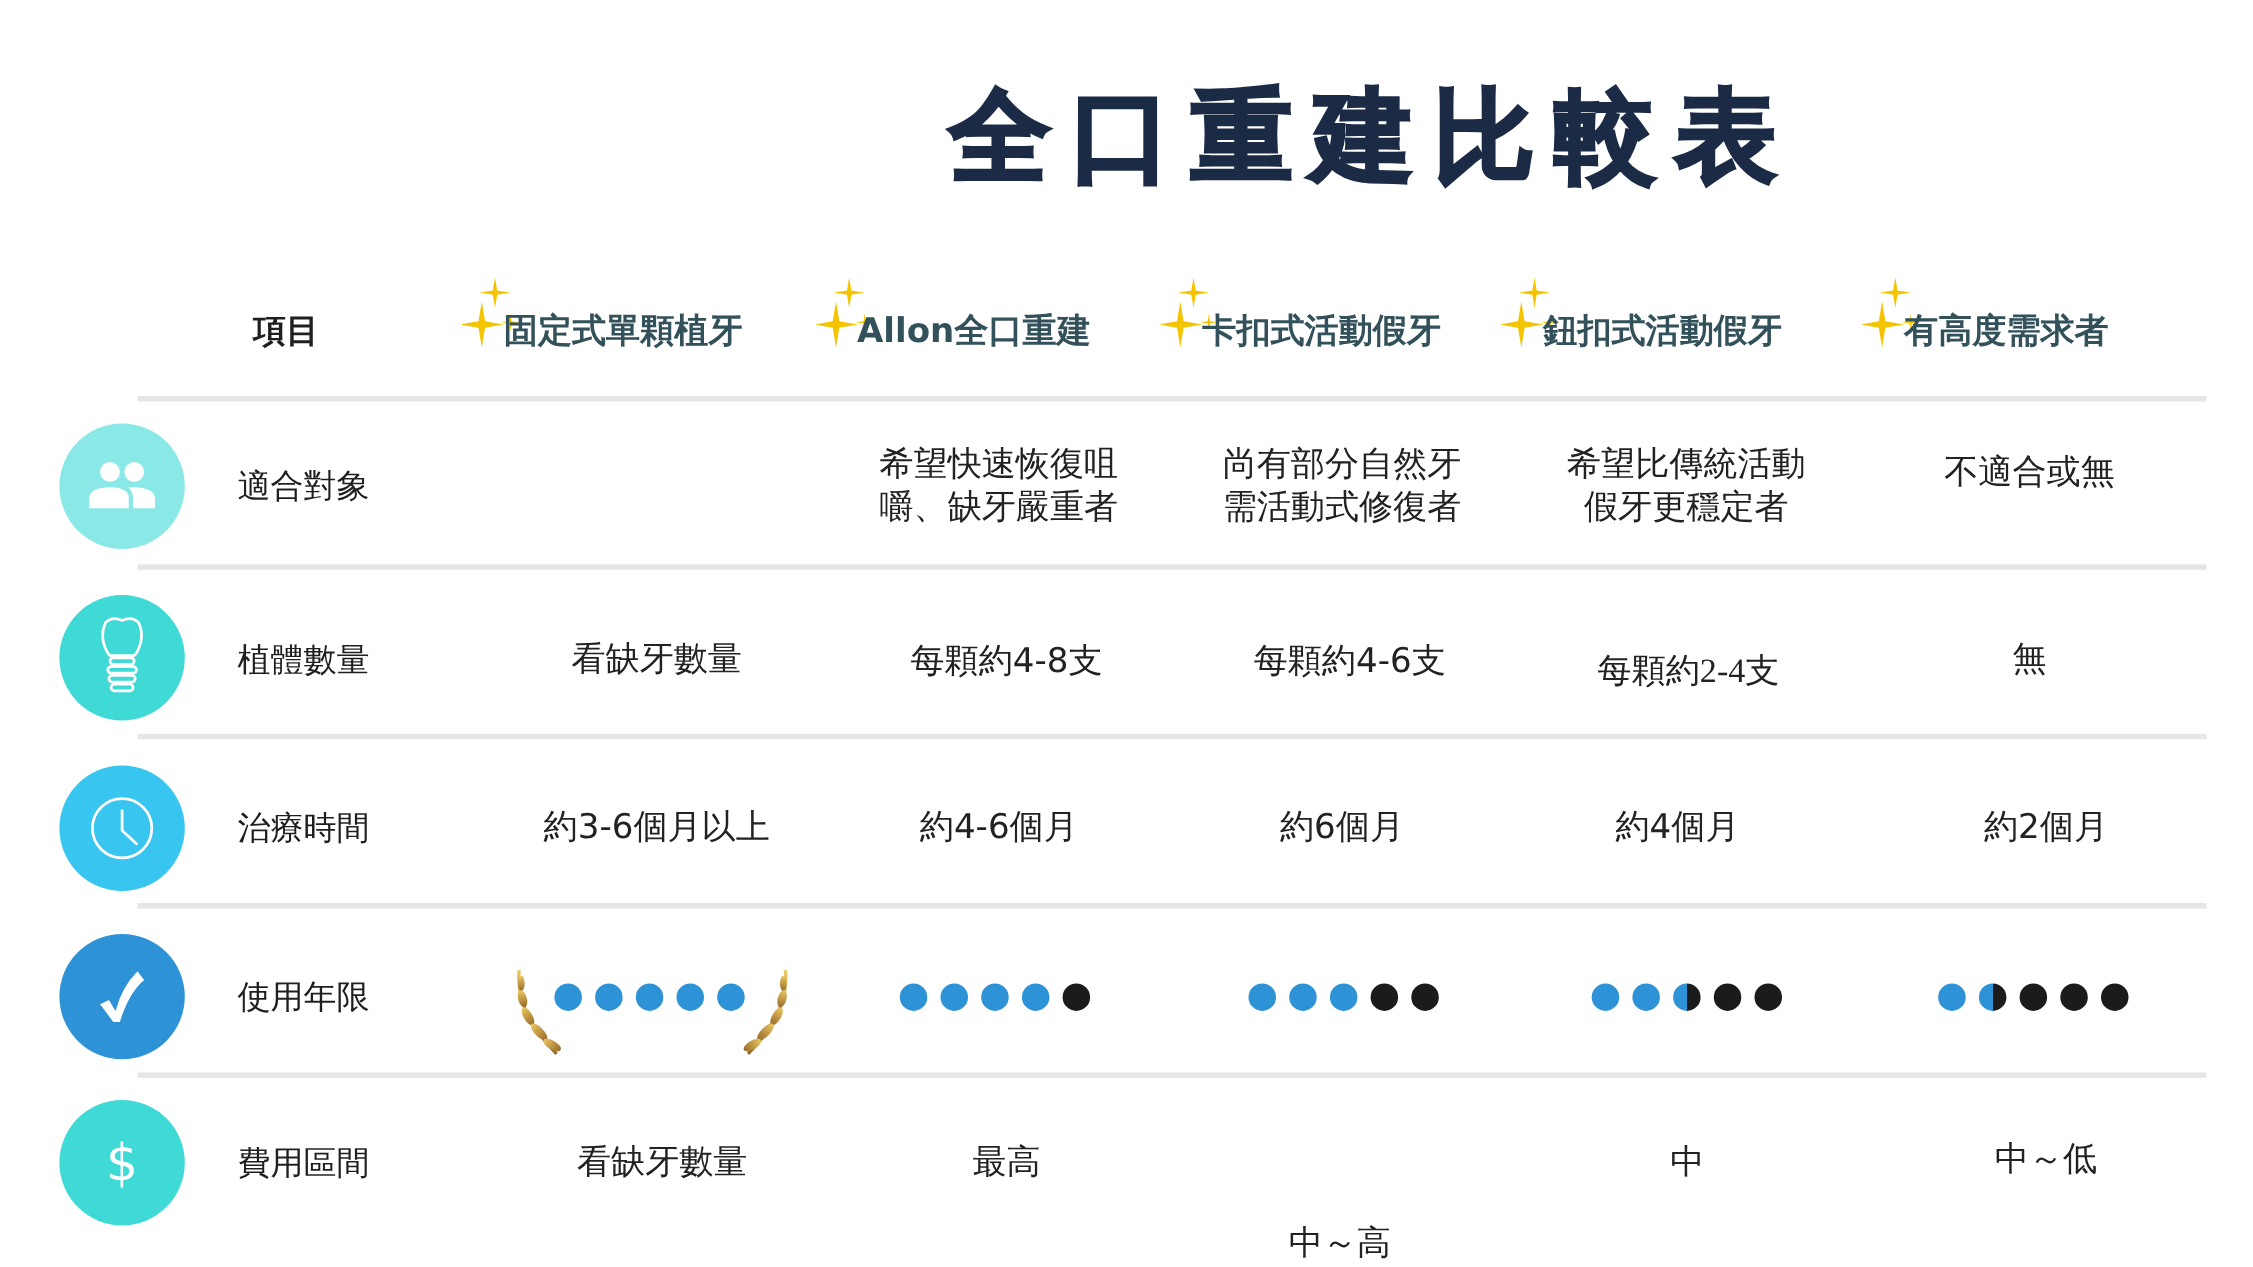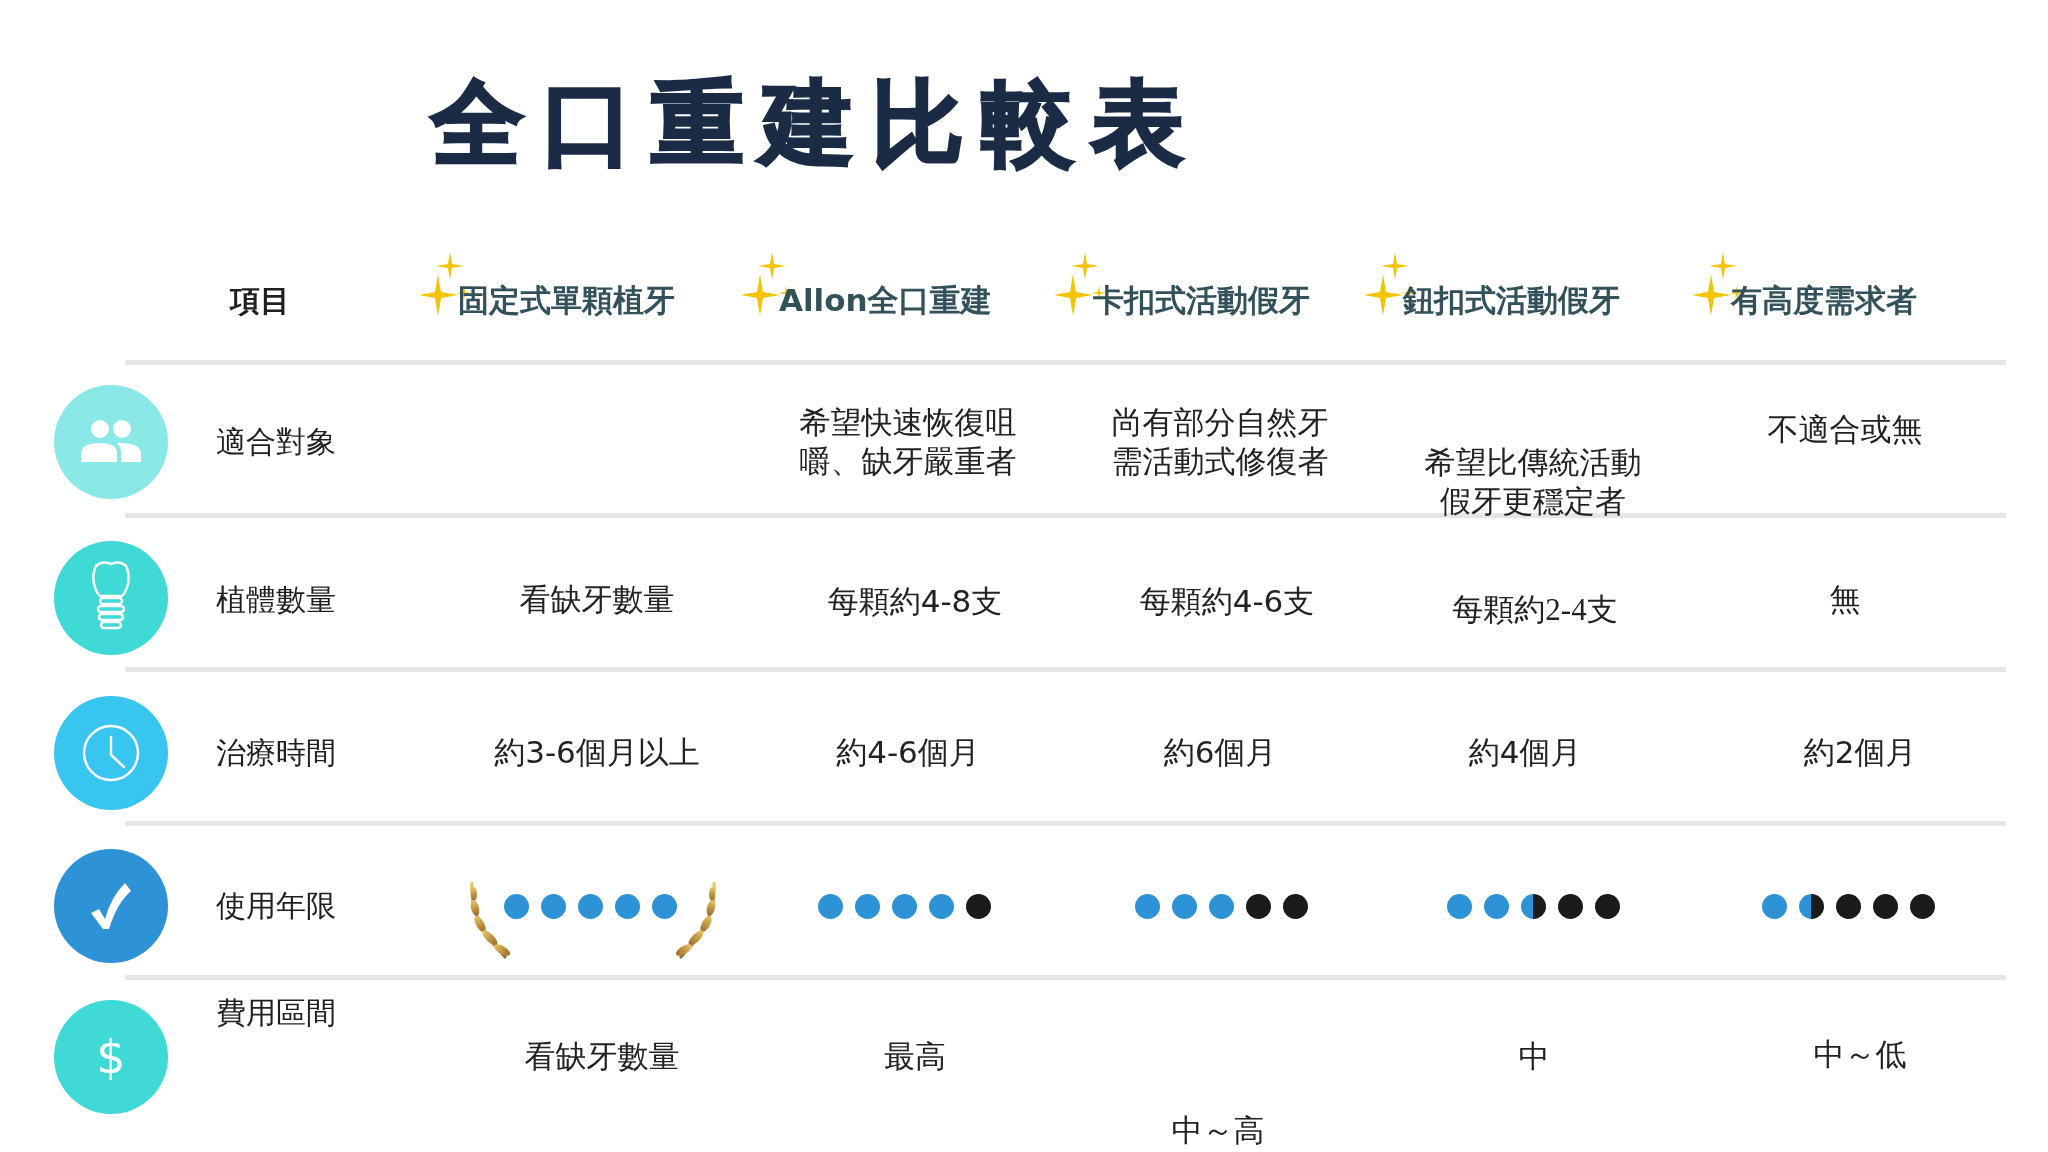--- a/index.html
+++ b/index.html
@@ -1,20 +1,20 @@
 <!DOCTYPE html>
 <html><head>
 <meta charset="utf-8">
 <style>
   * { box-sizing: border-box; margin: 0; padding: 0; }
   html, body { width: 2048px; height: 1152px; background: #ffffff; overflow: hidden; }
   body { position: relative; font-family: "DejaVu Sans", "Liberation Sans", sans-serif; color: #222; }
 
   .title {
-    position: absolute; left: 0; top: 62px; width: 1633px; text-align: center;
+    position: absolute; left: 0; top: 62px; width: 1633px; text-align: right;
     font-family: "DejaVu Sans", sans-serif; font-weight: 900;
     font-size: 92px; letter-spacing: 18px; color: #1b2a45;
     -webkit-text-stroke: 3px #1b2a45;
   }
 
   .hdr-item {
     position: absolute; top: 281px; left: 200px; width: 120px; text-align: center;
     font-size: 30px; font-weight: bold; color: #1f1f1f;
   }
   .col-hdr {
@@ -118,21 +118,21 @@
 <div class="cell" style="left:447px; top:403px; width:300px;">
 </div>
 <div class="cell" style="left:768px; top:403px;">
   <div>希望快速恢復咀</div>
   <div>嚼、缺牙嚴重者</div>
 </div>
 <div class="cell" style="left:1080px; top:403px;">
   <div>尚有部分自然牙</div>
   <div>需活動式修復者</div>
 </div>
-<div class="cell" style="left:1393px; top:403px;margin-top:40px;">
+<div class="cell" style="left:1393px; top:403px;">
   <div>希望比傳統活動</div>
   <div>假牙更穩定者</div>
 </div>
 <div class="cell" style="left:1705px; top:410px;">
   <div>不適合或無</div>
 </div>
 
 <div class="row-icon" style="top:541px; background:#3fd9d6;">
   <svg width="50" height="80" viewBox="0 0 50 80" fill="none" stroke="#fff" stroke-width="2.5" stroke-linejoin="round">
     <path d="M10 8 Q6 16 8 26 Q11 36 14 38 L36 38 Q39 36 42 26 Q44 16 40 8 Q34 2 25 6 Q16 2 10 8 Z"></path>
@@ -226,18 +226,18 @@
   <span class="dot full"></span>
   <span class="dot half"></span>
   <span class="dot"></span>
   <span class="dot"></span>
   <span class="dot"></span>
 </div>
 
 <div class="row-icon" style="top:1000px; background:#3fd9d6;">
   <span style="color:#fff; font-size:46px; font-family:'DejaVu Sans', sans-serif;">$</span>
 </div>
-<div class="row-label" style="top:993px;text-align:center;">費用區間</div>
+<div class="row-label" style="top:1037px;text-align:center;">費用區間</div>
 <div class="cell" style="left:452px; top:1037px; width:300px;">看缺牙數量</div>
 <div class="cell" style="left:775px; top:1037px;">最高</div>
 <div class="cell" style="left:1078px; top:1066px;margin-top:45px;">中～高</div>
 <div class="cell" style="left:1394px; top:1037px;">中</div>
 <div class="cell" style="left:1720px; top:1035px;">中～低</div>
 
 </body></html>

